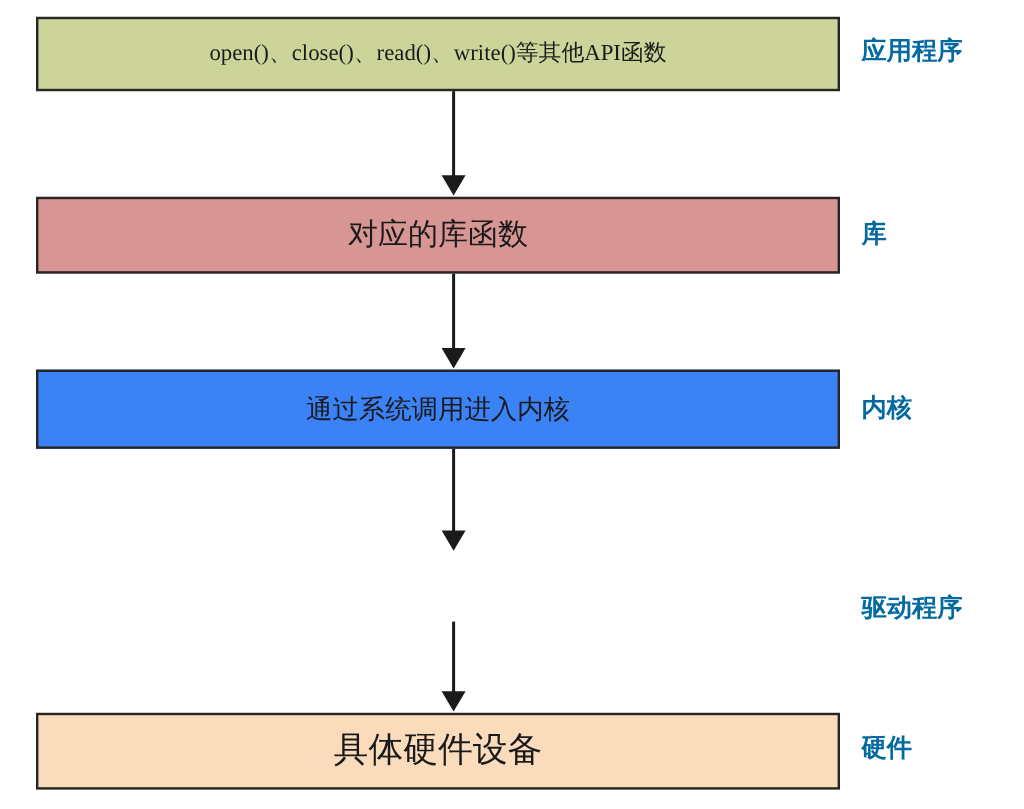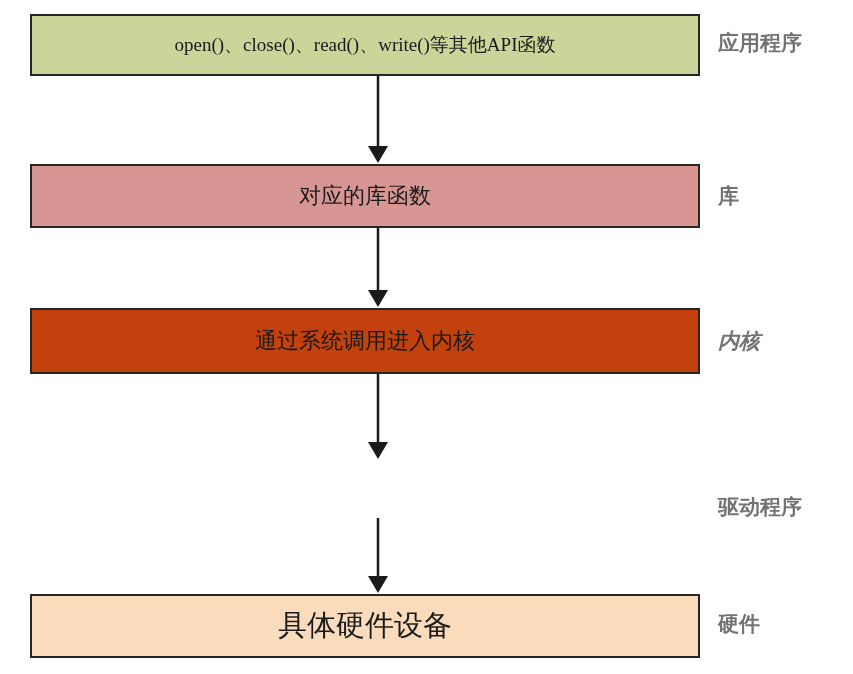--- a/index.html
+++ b/index.html
@@ -33,21 +33,21 @@
     line-height: 1.1;
     white-space: nowrap;
   }
   .box-text {
     display: block;
   }
   .side-label {
     position: absolute;
     font-family: "Liberation Sans", "DejaVu Sans", sans-serif;
     font-weight: bold;
-    color: #737373;
+    color: #0369a1;
     font-size: 21px;
     line-height: 1;
     white-space: nowrap;
   }
   .connector {
     position: absolute;
     left: 0; top: 0;
     width: 853px;
     height: 674px;
     pointer-events: none;
@@ -55,36 +55,36 @@
 </style>
 </head>
 <body style="background: rgb(255, 255, 255);">
 
 <div id="diagram">
 
   <div class="box" style="left: 30px; top: 14px; width: 670px; height: 62px; background: rgb(204, 212, 154); border-color: rgb(38, 38, 38); font-size: 19px;">
     <span class="box-text">open()、close()、read()、write()等其他API函数</span>
   </div>
 
-  <div class="box" style="left: 30px; top: 164px; width: 670px; height: 64px; background: rgb(215, 150, 147); border-color: rgb(38, 38, 38); font-size: 22px;">
+  <div class="box" style="left: 30px; top: 164px; width: 670px; height: 64px; background: rgb(215, 150, 147); border-color: rgb(38, 38, 38); font-size: 25px;">
     <span class="box-text">对应的库函数</span>
   </div>
 
-  <div class="box" style="left: 30px; top: 308px; width: 670px; height: 66px; background: #c2410c; border-color: rgb(38, 38, 38); font-size: 22px;">
+  <div class="box" style="left: 30px; top: 308px; width: 670px; height: 66px; background: #3b82f6; border-color: rgb(38, 38, 38); font-size: 22px;">
     <span class="box-text">通过系统调用进入内核</span>
   </div>
 
 
   <div class="box" style="left: 30px; top: 594px; width: 670px; height: 64px; background: rgb(250, 220, 189); border-color: rgb(38, 38, 38); font-size: 29px;">
     <span class="box-text">具体硬件设备</span>
   </div>
 
   <div class="side-label" style="left: 718px; top: 32px;">应用程序</div>
   <div class="side-label" style="left: 718px; top: 185px;">库</div>
-  <div class="side-label" style="left: 718px; top: 330px; font-style: italic;">内核</div>
+  <div class="side-label" style="left: 718px; top: 330px;">内核</div>
   <div class="side-label" style="left: 718px; top: 496px;">驱动程序</div>
   <div class="side-label" style="left: 718px; top: 615px; font-family: Liberation Mono, monospace;">硬件</div>
 
   <svg class="connector" viewBox="0 0 853 674" xmlns="http://www.w3.org/2000/svg">
       <g>
         <line x1="378" y1="76" x2="378" y2="148" stroke="#1a1a1a" stroke-width="2.5"></line>
         <polygon points="368,146 388,146 378,163" fill="#1a1a1a"></polygon>
       </g>
       <g>
         <line x1="378" y1="228" x2="378" y2="292" stroke="#1a1a1a" stroke-width="2.5"></line>

